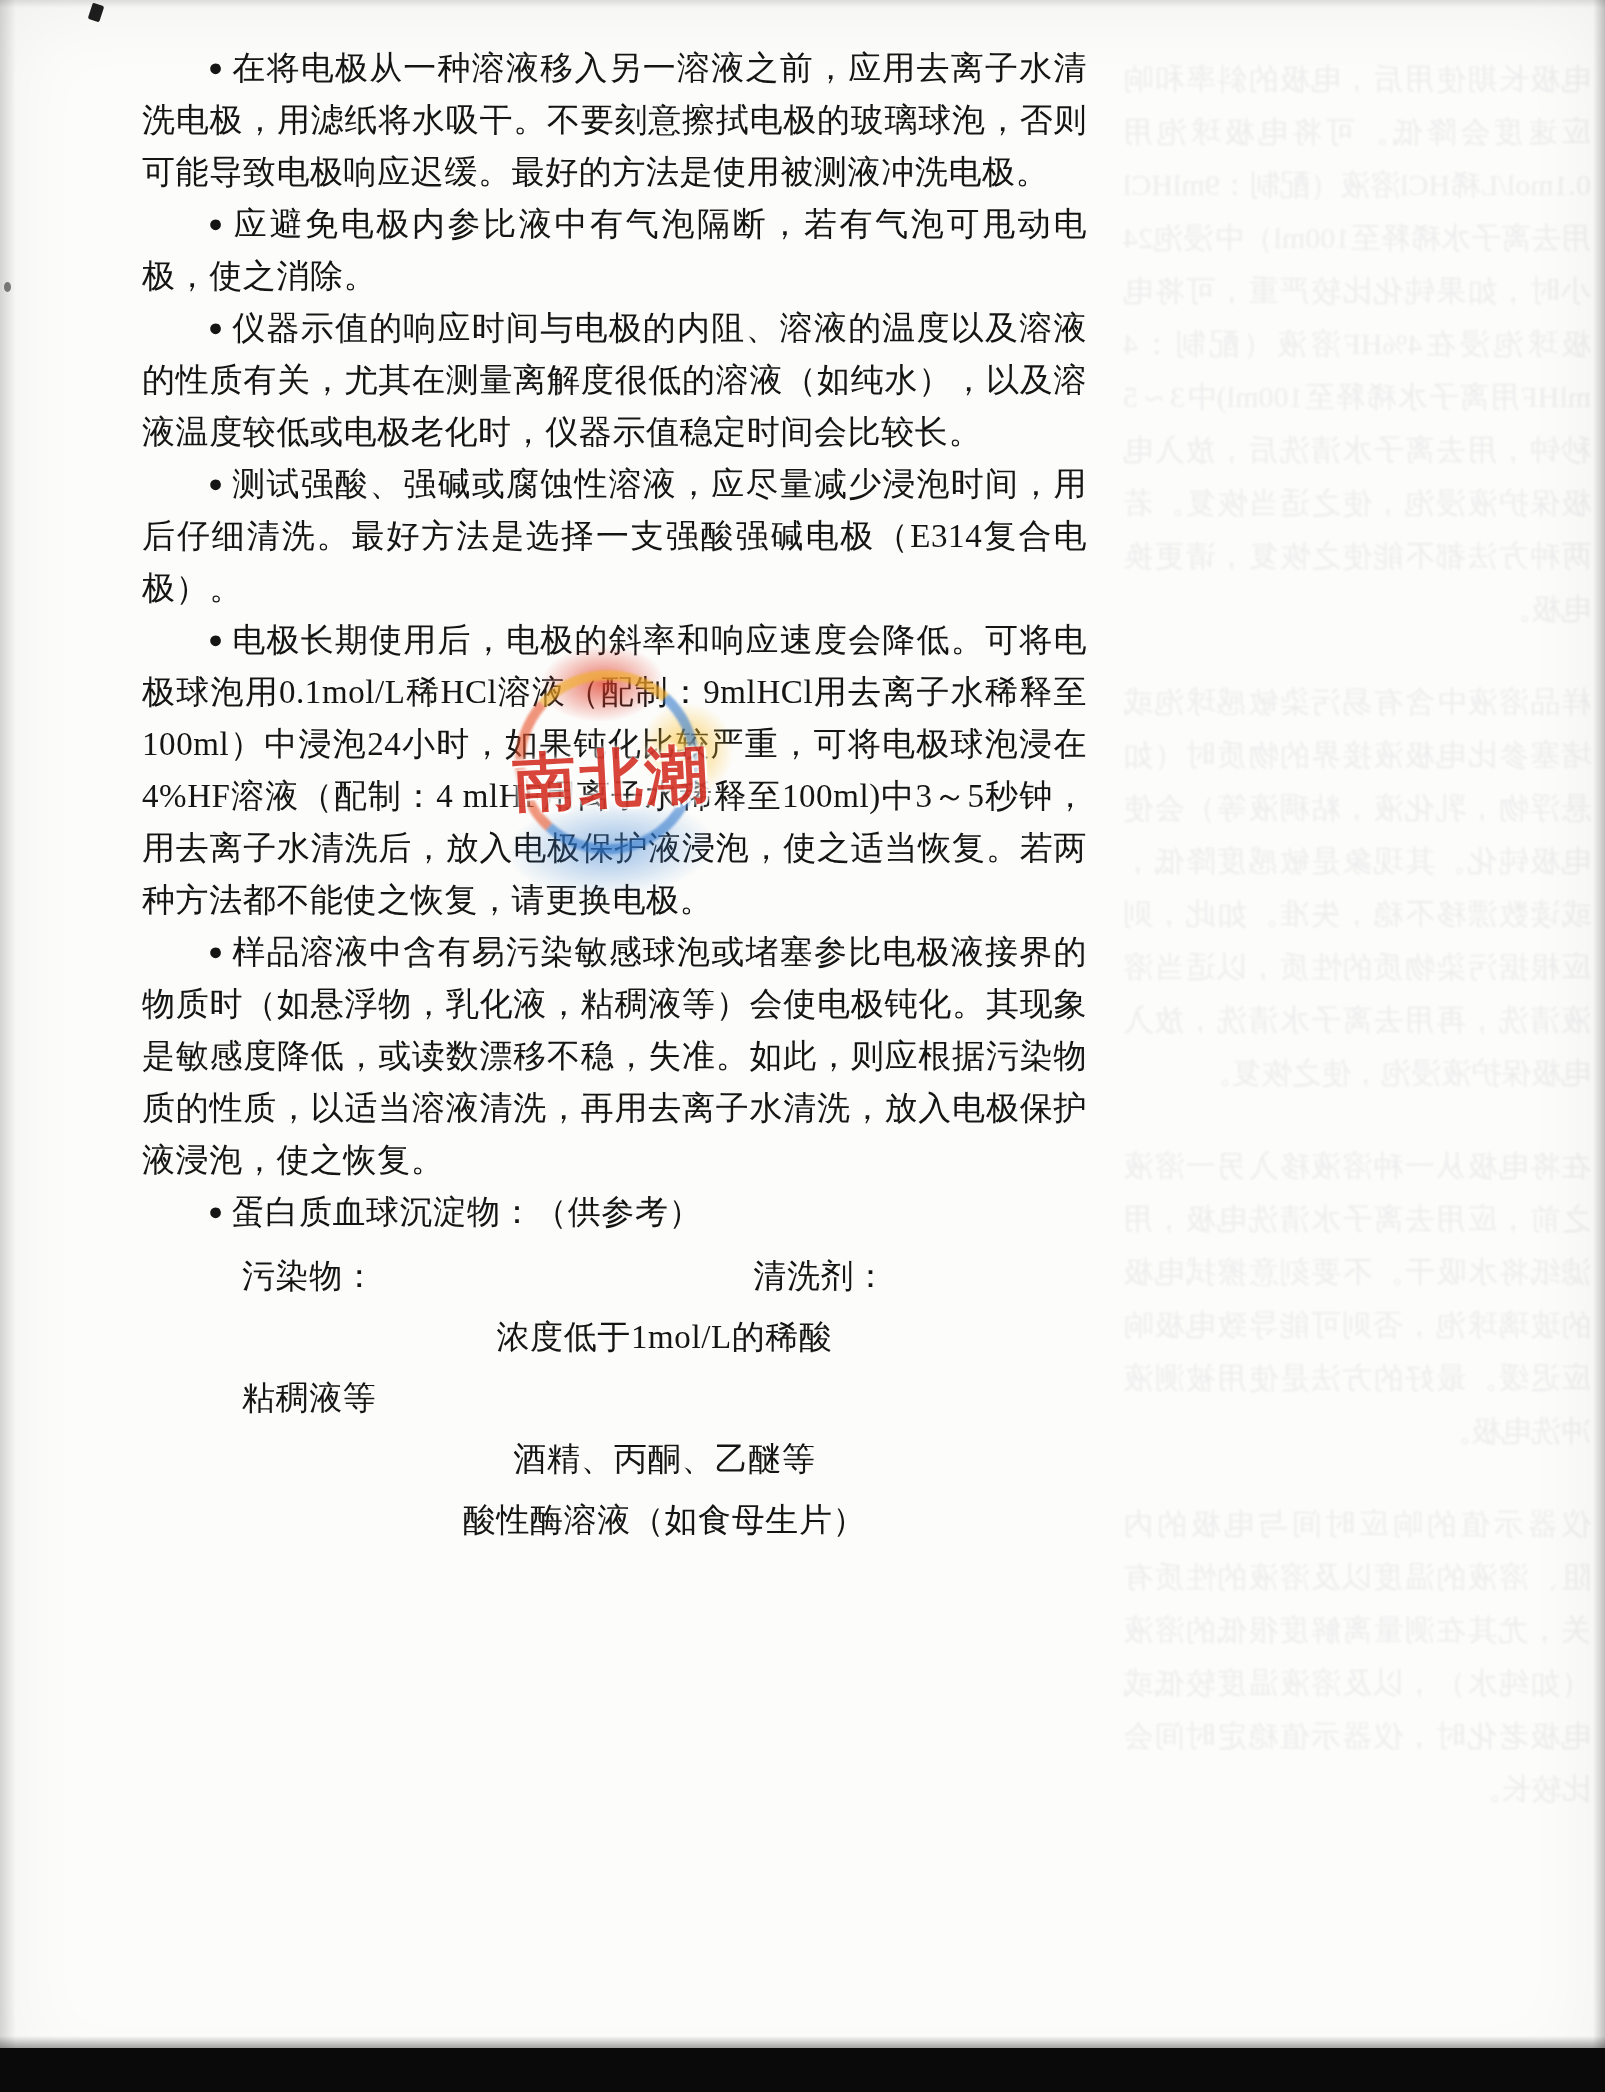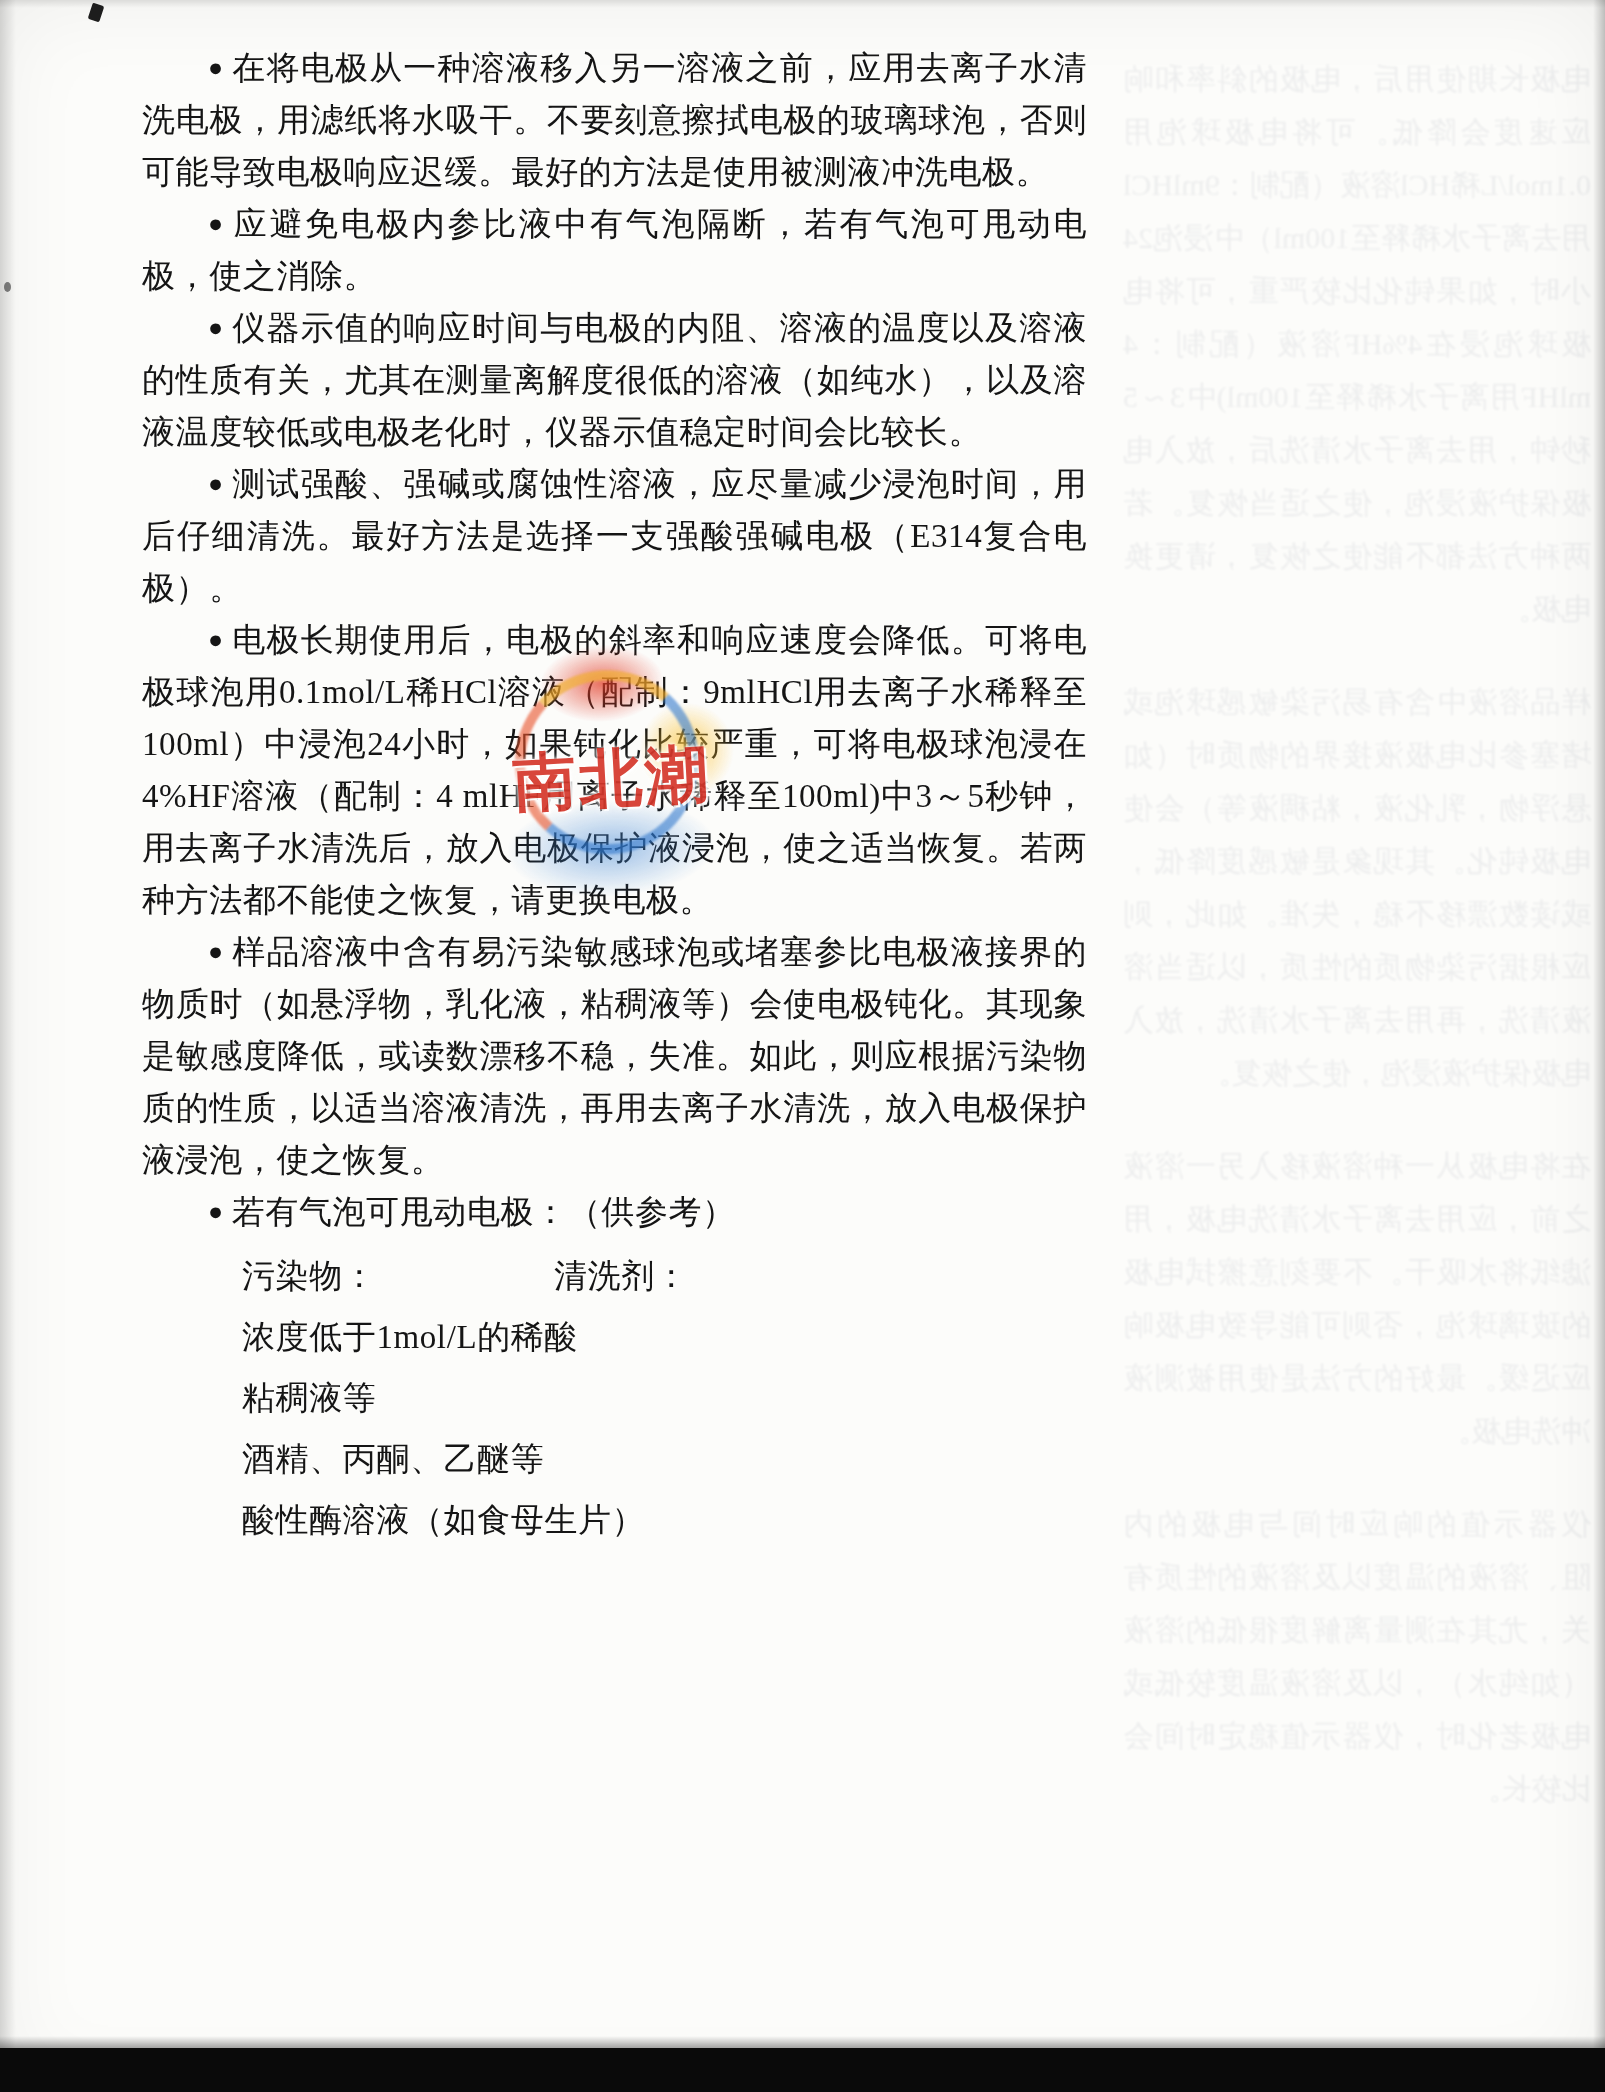--- a/index.html
+++ b/index.html
@@ -41,21 +41,21 @@
 
   
   .ctable{
     margin-left:100px;
     margin-top:8px;
     font-size:33px;
     letter-spacing:0.6px;
   }
   .trow{ display:flex; line-height:61px;gap:16px; }
   .cell1{ width:296px; flex:0 0 296px; }
-  .cell2{ flex:1; }
+  .cell2{ flex:1;text-align:center; }
 
   
   .watermark{
     position:absolute; left:486px; top:648px;
     width:252px; height:262px;
     opacity:0.92;
     transform:rotate(-3deg);
     z-index:4;
     pointer-events:none;
   }
@@ -140,21 +140,21 @@
     <p class="para"><span class="bullet">●</span><span>应避免电极内参比液中有气泡隔断，若有气泡可甩动电极，使之消除。</span></p>
 
     <p class="para"><span class="bullet">●</span><span>仪器示值的响应时间与电极的内阻、溶液的温度以及溶液的性质有关，尤其在测量离解度很低的溶液（如纯水），以及溶液温度较低或电极老化时，仪器示值稳定时间会比较长。</span></p>
 
     <p class="para"><span class="bullet">●</span><span>测试强酸、强碱或腐蚀性溶液，应尽量减少浸泡时间，用后仔细清洗。最好方法是选择一支强酸强碱电极（E314复合电极）。</span></p>
 
     <p class="para"><span class="bullet">●</span><span>电极长期使用后，电极的斜率和响应速度会降低。可将电极球泡用0.1mol/L稀HCl溶液（配制：9mlHCl用去离子水稀释至100ml）中浸泡24小时，如果钝化比较严重，可将电极球泡浸在4%HF溶液（配制：4 mlHF用离子水稀释至100ml)中3～5秒钟，用去离子水清洗后，放入电极保护液浸泡，使之适当恢复。若两种方法都不能使之恢复，请更换电极。</span></p>
 
     <p class="para"><span class="bullet">●</span><span>样品溶液中含有易污染敏感球泡或堵塞参比电极液接界的物质时（如悬浮物，乳化液，粘稠液等）会使电极钝化。其现象是敏感度降低，或读数漂移不稳，失准。如此，则应根据污染物质的性质，以适当溶液清洗，再用去离子水清洗，放入电极保护液浸泡，使之恢复。</span></p>
 
-    <p class="para"><span class="bullet">●</span><span>若有气泡可甩动电极：（供参考）</span></p>
+    <p class="para"><span class="bullet">●</span><span>蛋白质血球沉淀物：（供参考）</span></p>
 
     <div class="ctable">
       <div class="trow">
         <span class="cell1">污染物：</span>
         <span class="cell2">清洗剂：</span>
       </div>
       <div class="trow">
         <span class="cell2">浓度低于1mol/L的稀酸</span>
       </div>
       <div class="trow">

